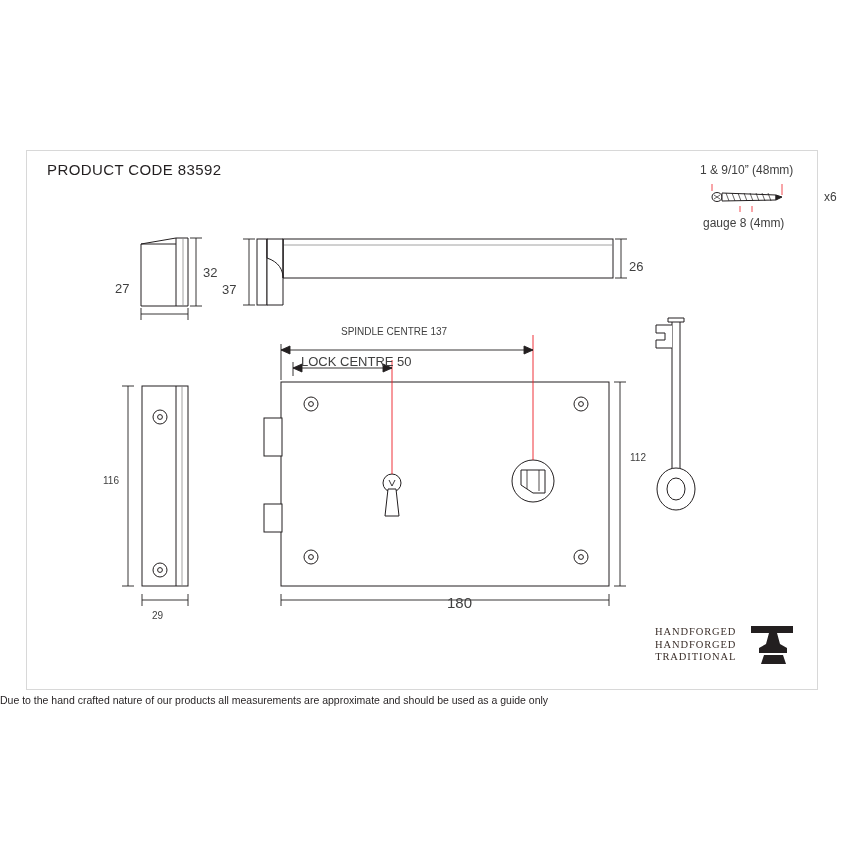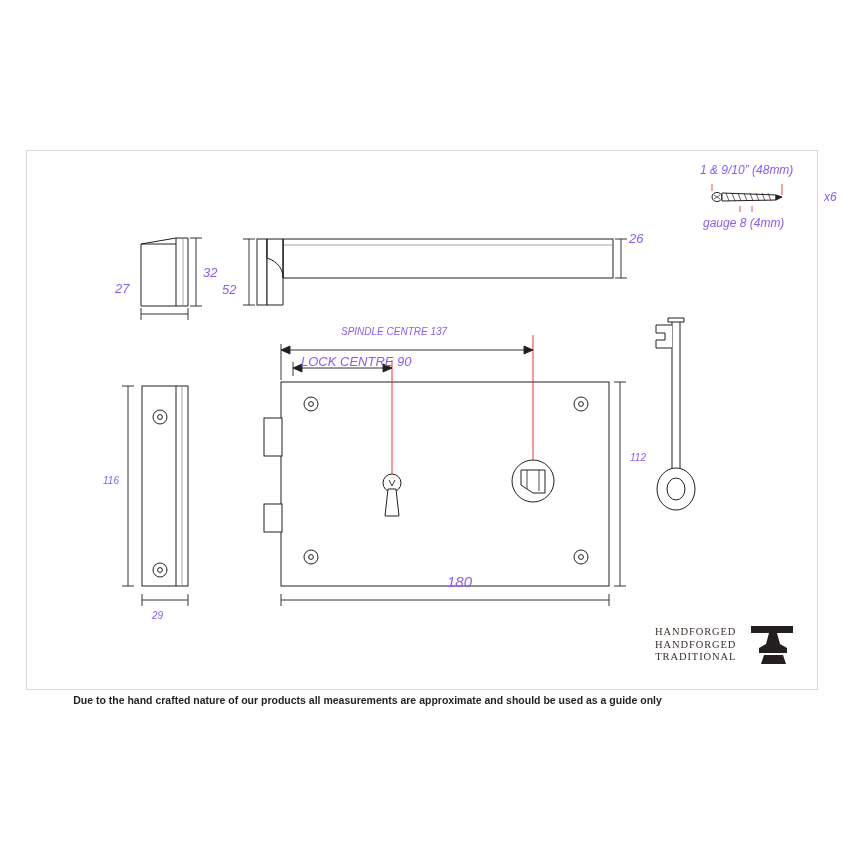--- a/index.html
+++ b/index.html
@@ -1,43 +1,44 @@
 <!DOCTYPE html>
 <html><head>
 <meta charset="utf-8">
 <style>
   html,body{margin:0;padding:0;background:#ffffff;}
   body{width:842px;height:842px;font-family:"Liberation Sans",sans-serif;}
   #sheet{position:relative;width:842px;height:842px;overflow:hidden;background:#fff;}
 
   .frame{position:absolute;left:26px;top:150px;width:790px;height:538px;border:1px solid #d8d8d8;background:#fff;}
 
-  .lbl{position:absolute;color:#8b5cf6;white-space:nowrap;font-style:italic;}
+  .lbl{position:absolute;color:#404040;white-space:nowrap;}
   .lbl.s12{font-size:12px;}
   .lbl.s13{font-size:13px;}
   .lbl.s14{font-size:10px;}
   .lbl.s15{font-size:15px;}
 
   .prodcode{position:absolute;left:47px;top:161px;font-size:15px;letter-spacing:.4px;color:#231f20;}
 
-  .disc{position:absolute;left:0;top:694px;width:735px;text-align:center;font-size:10.5px;color:#231f20;font-weight:bold;}
+  .disc{position:absolute;left:0;top:694px;width:735px;text-align:left;font-size:10.5px;color:#231f20;}
 
   svg{position:absolute;left:0;top:0;width:842px;height:842px;overflow:visible;}
 
   .logoblock{position:absolute;left:655px;top:622px;width:145px;height:50px;}
-  .logotxt{position:absolute;left:0;top:4px;font-family:"Liberation Serif",serif;font-size:10.5px;line-height:12.5px;letter-spacing:.9px;color:#3b2f2a;text-align:right;}
+  .logotxt{position:absolute;left:0;top:4px;font-family:"Liberation Serif",serif;font-size:10.5px;line-height:12.5px;letter-spacing:.9px;color:#3b2f2a;text-align:center;}
   .logomark{position:absolute;left:92px;top:0px;}
 </style>
 </head>
 <body>
 
 <div id="sheet">
 
   <div class="frame"></div>
 
+  <div class="prodcode">PRODUCT CODE 83592</div>
 
   <svg viewBox="0 0 842 842">
     <g fill="none" stroke="#231f20" stroke-width="1" shape-rendering="geometricPrecision">
 
       <g>
         <path d="M141 244 L176 238 L188 238 L188 306 L176 306 L141 306 Z" fill="#ffffff" stroke="#231f20"></path>
         <path d="M176 238 L176 306" stroke="#231f20"></path>
         <path d="M141 244 L176 244" stroke="#231f20"></path>
         <path d="M183 238 L183 306" stroke="#8c8c8c" stroke-width=".8"></path>
       </g>
@@ -178,31 +179,31 @@
         <path d="M782 184 L782 195"></path>
         <path d="M740 206 L740 212"></path>
         <path d="M752 206 L752 212"></path>
       </g>
     </g>
   </svg>
 
   <div class="lbl s13" style="left:115px;top:281px;text-align:right;">27</div>
   <div class="lbl s13" style="left:203px;top:265px;">32</div>
 
-  <div class="lbl s13" style="left:629px;top:231px;">26</div>
-  <div class="lbl s13" style="left:222px;top:282px;">52</div>
+  <div class="lbl s13" style="left:629px;top:259px;">26</div>
+  <div class="lbl s13" style="left:222px;top:282px;">37</div>
 
   <div class="lbl s14" style="left:103px;top:475px;">116</div>
   <div class="lbl s14" style="left:152px;top:610px;">29</div>
 
-  <div class="lbl s15" style="left:447px;top:573px;">180</div>
+  <div class="lbl s15" style="left:447px;top:594px;">180</div>
   <div class="lbl s14" style="left:630px;top:452px;text-align:right;">112</div>
 
   <div class="lbl s14" style="left:341px;top:326px;">SPINDLE CENTRE 137</div>
-  <div class="lbl s13" style="left:301px;top:354px;">LOCK CENTRE 90</div>
+  <div class="lbl s13" style="left:301px;top:354px;">LOCK CENTRE 50</div>
 
   <div class="lbl s12" style="left:700px;top:163px;">1 &amp; 9/10” (48mm)</div>
   <div class="lbl s12" style="left:824px;top:190px;">x6</div>
   <div class="lbl s12" style="left:703px;top:216px;">gauge 8 (4mm)</div>
 
   <div class="logoblock">
     <div class="logotxt">
       <div>HANDFORGED</div>
       <div>HANDFORGED</div>
       <div>TRADITIONAL</div>

